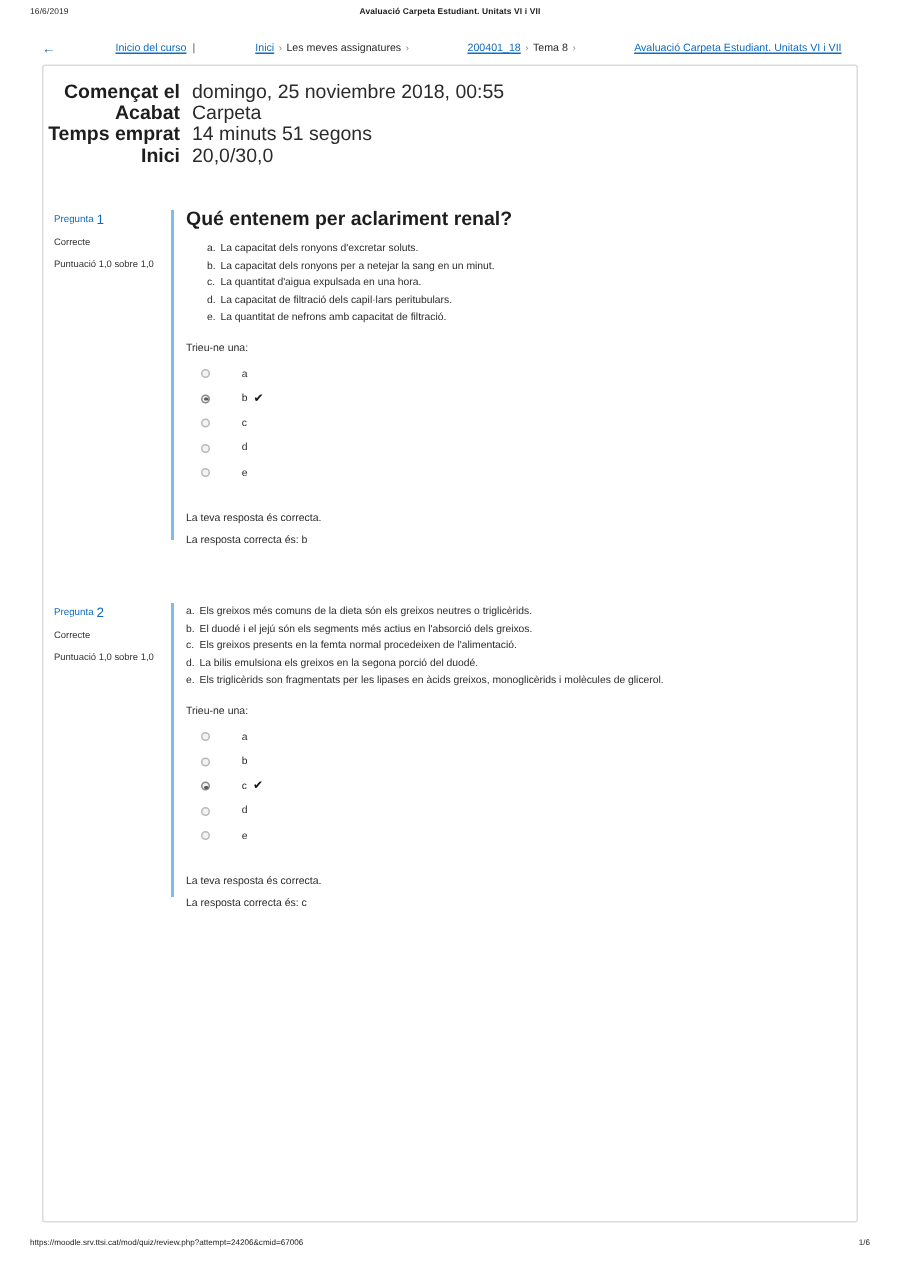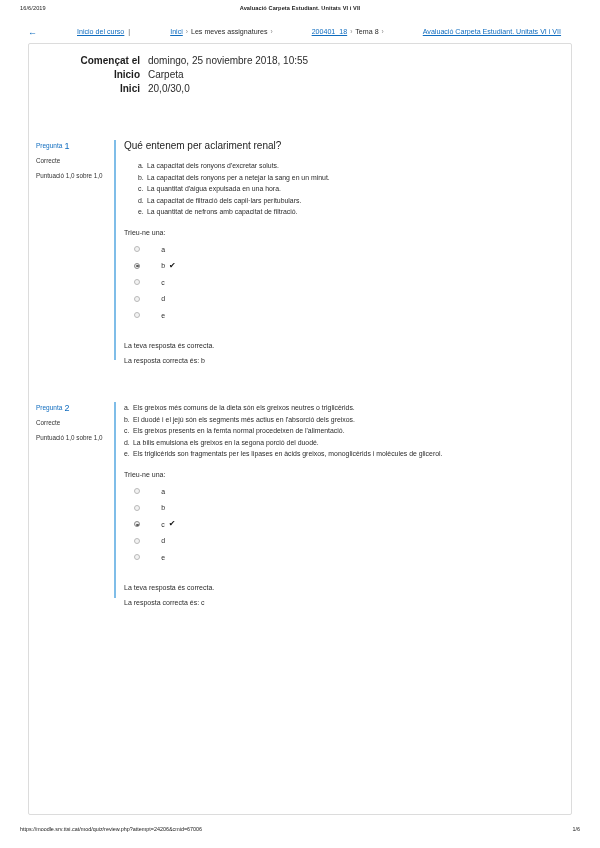--- a/index.html
+++ b/index.html
@@ -33,38 +33,38 @@
   .bc-sep{color:#888;margin:0 3px;font-size:6.5px;}
   .bc-pipe{color:#555;margin:0 4px;}
 
   .page-frame{
     position:absolute;left:28px;top:43px;width:544px;height:772px;
     border:1px solid #dcdcdc;border-radius:2px;background:#fff;
     box-sizing:border-box;
   }
 
   
-  .summary{position:absolute;left:48px;top:55px;width:420px;font-size:10px;line-height:11.6px;}
+  .summary{position:absolute;left:28px;top:55px;width:420px;font-size:13px;line-height:11.6px;}
   .summary .row{display:flex;margin-bottom:2.6px;}
   .summary .lbl{width:92px;text-align:right;font-weight:bold;color:#1d1d1d;padding-right:8px;flex:0 0 92px;}
   .summary .val{color:#2b2b2b;}
   .summary .val b{font-weight:bold;}
 
   
   .question{position:absolute;left:36px;width:500px;}
   .q-info{position:absolute;left:0;top:0;width:74px;font-size:6.4px;line-height:12px;color:#333;}
   .q-info .q-head{color:#0f6cbf;font-size:6.5px;}
   .q-info .q-head .qnum{font-size:9px;color:#0f6cbf;font-weight:normal;margin-left:2px;vertical-align:-1px;}
   .q-info .q-state{margin-top:3px;font-size:6.3px;}
   .q-info .q-grade{margin-top:3px;font-size:6.3px;}
 
   .q-bar{position:absolute;left:78px;top:0;width:1.6px;background:#7fbde8;}
 
   .q-body{position:absolute;left:88px;top:0;width:400px;}
-  .q-text{font-size:10px;font-weight:normal;line-height:11px;color:#1d1d1d;margin-bottom:9px;}
+  .q-text{font-size:13px;font-weight:bold;line-height:11px;color:#1d1d1d;margin-bottom:9px;}
   .q-list{list-style:none;margin:0;padding:0 0 0 14px;}
   .q-list li{font-size:6.9px;line-height:11.6px;color:#2b2b2b;white-space:nowrap;}
   .q-list li .letter{display:inline-block;width:9px;}
 
   .answers{margin-top:11px;}
   .answers .prompt{font-size:7px;color:#2b2b2b;margin-bottom:5px;}
   .ans-row{display:flex;align-items:center;height:16.5px;}
   .radio{
     width:6.2px;height:6.2px;border-radius:50%;
     border:1px solid #b9b9b9;background:#f3f3f3;box-sizing:border-box;
@@ -91,25 +91,29 @@
 
 <div class="breadcrumb">
   <span class="bc-arrow">←</span><span class="bc-link">Inicio del curso</span><span class="bc-pipe">|</span><span class="bc-link">Inici</span><span class="bc-sep">›</span><span class="bc-plain">Les meves assignatures</span><span class="bc-sep">›</span><span class="bc-link">200401_18</span><span class="bc-sep">›</span><span class="bc-plain">Tema 8</span><span class="bc-sep">›</span><span class="bc-link">Avaluació Carpeta Estudiant. Unitats VI i VII</span>
 </div>
 
 <div class="page-frame"></div>
 
 <div class="summary">
   <div class="row">
     <div class="lbl">Començat el</div>
-    <div class="val">domingo, 25 noviembre 2018, 10:55</div>
-  </div>
-  <div class="row">
-    <div class="lbl">Inicio</div>
+    <div class="val">domingo, 25 noviembre 2018, 00:55</div>
+  </div>
+  <div class="row">
+    <div class="lbl">Acabat</div>
     <div class="val">Carpeta</div>
+  </div>
+  <div class="row">
+    <div class="lbl">Temps emprat</div>
+    <div class="val">14 minuts 51 segons</div>
   </div>
   <div class="row">
     <div class="lbl">Inici</div>
     <div class="val">20,0/30,0</div>
   </div>
 </div>
 
 <div class="question" id="q1" style="top:140px;">
   <div class="q-info">
     <div class="q-head"><span>Pregunta</span><span class="qnum">1</span></div>

